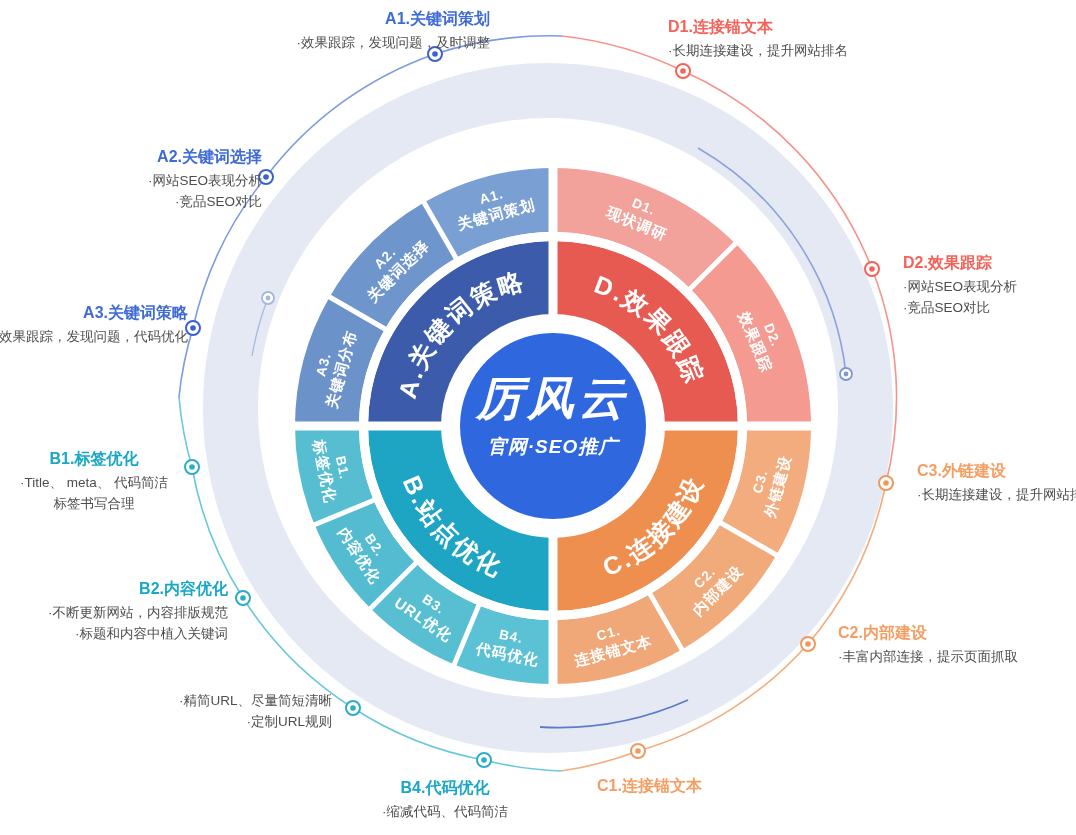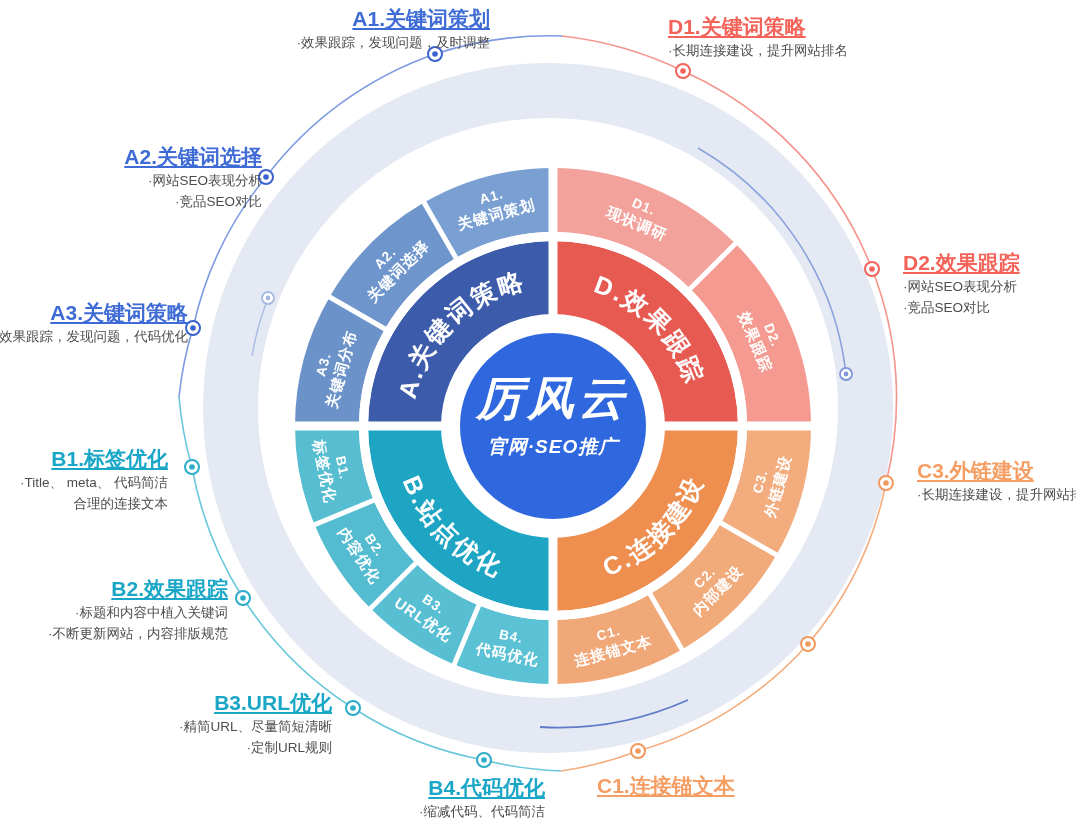--- a/index.html
+++ b/index.html
@@ -6,25 +6,25 @@
   #stage{position:relative;width:1076px;height:835px;overflow:hidden;
          font-family:"Liberation Sans","DejaVu Sans",sans-serif;}
   #wheel-svg{position:absolute;left:0;top:0;}
   svg text{font-family:"Liberation Sans","DejaVu Sans",sans-serif;}
   .quad-label{font-size:25px;font-weight:bold;fill:#fff;letter-spacing:2.5px;}
   .seg-code{font-size:13.5px;font-weight:bold;fill:#fff;letter-spacing:1px;}
   .seg-name{font-size:15px;font-weight:bold;fill:#fff;letter-spacing:1px;}
   .brand-main{font-size:46px;font-weight:bold;font-style:italic;fill:#fff;letter-spacing:5px;}
   .brand-sub{font-size:19px;font-weight:bold;font-style:italic;fill:#fff;letter-spacing:1px;}
   .callout{position:absolute;white-space:nowrap;}
-  .callout .t{font-size:21px;font-weight:bold;line-height:26px;text-decoration:underline;}
+  .callout .t{font-size:16px;font-weight:bold;line-height:26px;}
   .callout .l{font-size:13.5px;color:#4d4d4d;line-height:21px;}
   .align-r{text-align:right;}
   .align-l{text-align:left;}
-  .align-c{text-align:right;}
+  .align-c{text-align:center;}
   .grp-a .t{color:#3e6bd5;}
   .grp-b .t{color:#1aa7c7;}
   .grp-c .t{color:#f59e63;}
   .grp-d .t{color:#f4635a;}
 </style>
 </head>
 <body>
 
 <div id="stage">
 
@@ -199,53 +199,56 @@
 
   <text x="553" y="414" text-anchor="middle" class="brand-main">厉风云</text>
   <text x="553" y="453" text-anchor="middle" class="brand-sub">官网·SEO推广</text>
 </svg>
 
 <div class="callout align-r grp-a" style="right:586px;top:6px;">
   <div class="t">A1.关键词策划</div>
   <div class="l">·效果跟踪，发现问题，及时调整</div>
 </div>
 <div class="callout align-l grp-d" style="left:668px;top:14px;">
-  <div class="t">D1.关键词策略</div>
+  <div class="t">D1.连接锚文本</div>
   <div class="l">·长期连接建设，提升网站排名</div>
 </div>
 <div class="callout align-r grp-a" style="right:814px;top:144px;">
   <div class="t">A2.关键词选择</div>
   <div class="l">·网站SEO表现分析</div>
   <div class="l">·竞品SEO对比</div>
 </div>
 <div class="callout align-l grp-d" style="left:903px;top:250px;">
   <div class="t">D2.效果跟踪</div>
   <div class="l">·网站SEO表现分析</div>
   <div class="l">·竞品SEO对比</div>
 </div>
 <div class="callout align-r grp-a" style="right:888px;top:300px;">
   <div class="t">A3.关键词策略</div>
   <div class="l">效果跟踪，发现问题，代码优化</div>
 </div>
 <div class="callout align-l grp-c" style="left:917px;top:458px;">
   <div class="t">C3.外链建设</div>
   <div class="l">·长期连接建设，提升网站排名</div>
 </div>
-<div class="callout align-r grp-b" style="right:908px;top:446px;">
+<div class="callout align-r grp-b" style="right:908px;top:446px;text-align:center;">
   <div class="t">B1.标签优化</div>
   <div class="l">·Title、 meta、 代码简洁</div>
-  <div class="l">合理的连接文本</div>
+  <div class="l">标签书写合理</div>
+</div>
+<div class="callout align-l grp-c" style="left:838px;top:620px;">
+  <div class="t">C2.内部建设</div>
+  <div class="l">·丰富内部连接，提示页面抓取</div>
 </div>
 <div class="callout align-r grp-b" style="right:848px;top:576px;">
-  <div class="t">B2.效果跟踪</div>
+  <div class="t">B2.内容优化</div>
+  <div class="l">·不断更新网站，内容排版规范</div>
   <div class="l">·标题和内容中植入关键词</div>
-  <div class="l">·不断更新网站，内容排版规范</div>
 </div>
 <div class="callout align-r grp-b" style="right:744px;top:690px;">
-  <div class="t">B3.URL优化</div>
   <div class="l">·精简URL、尽量简短清晰</div>
   <div class="l">·定制URL规则</div>
 </div>
 <div class="callout align-c grp-b" style="left:345px;top:775px;width:200px;">
   <div class="t">B4.代码优化</div>
   <div class="l">·缩减代码、代码简洁</div>
 </div>
 <div class="callout align-l grp-c" style="left:597px;top:773px;">
   <div class="t">C1.连接锚文本</div>
 </div>

